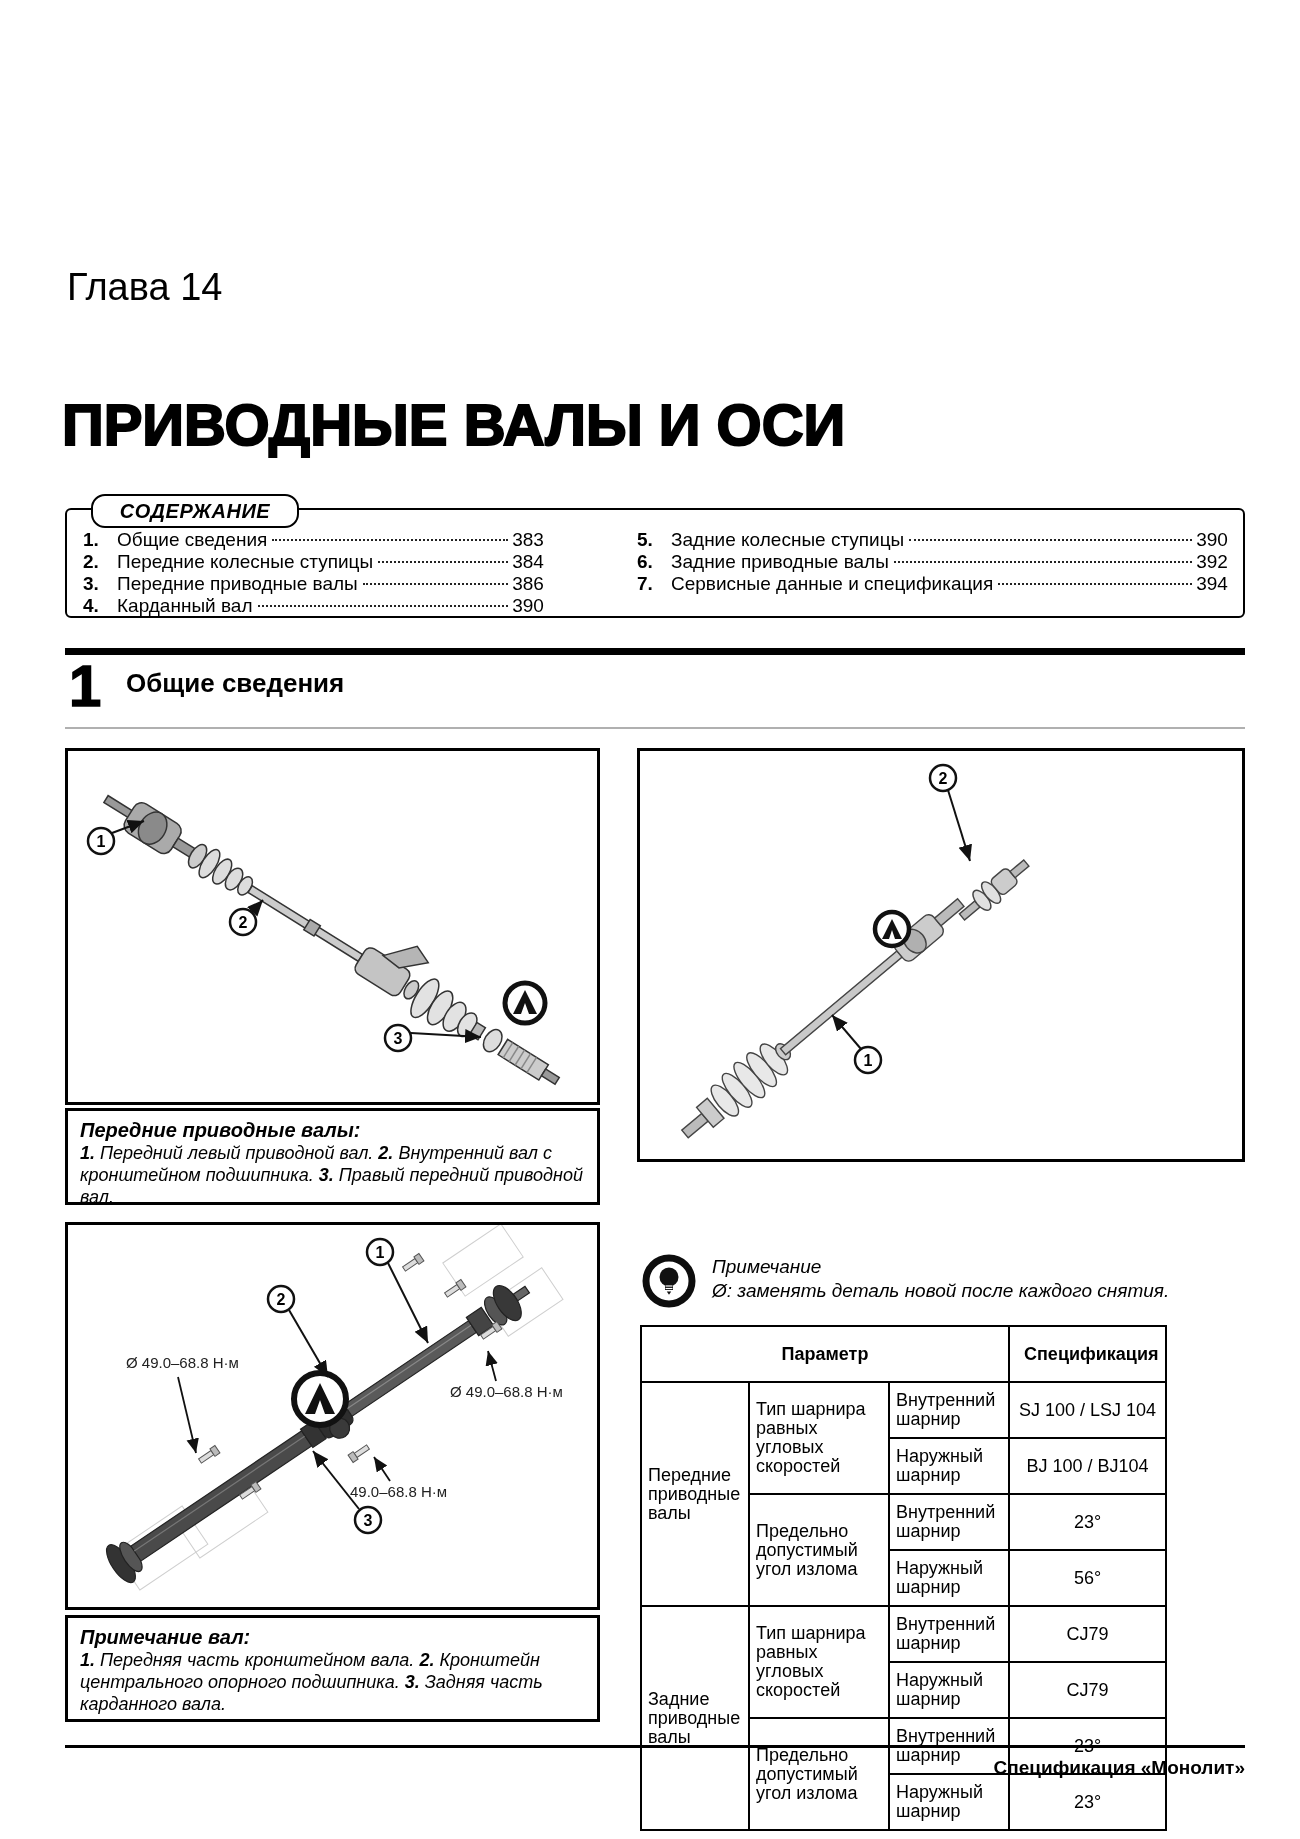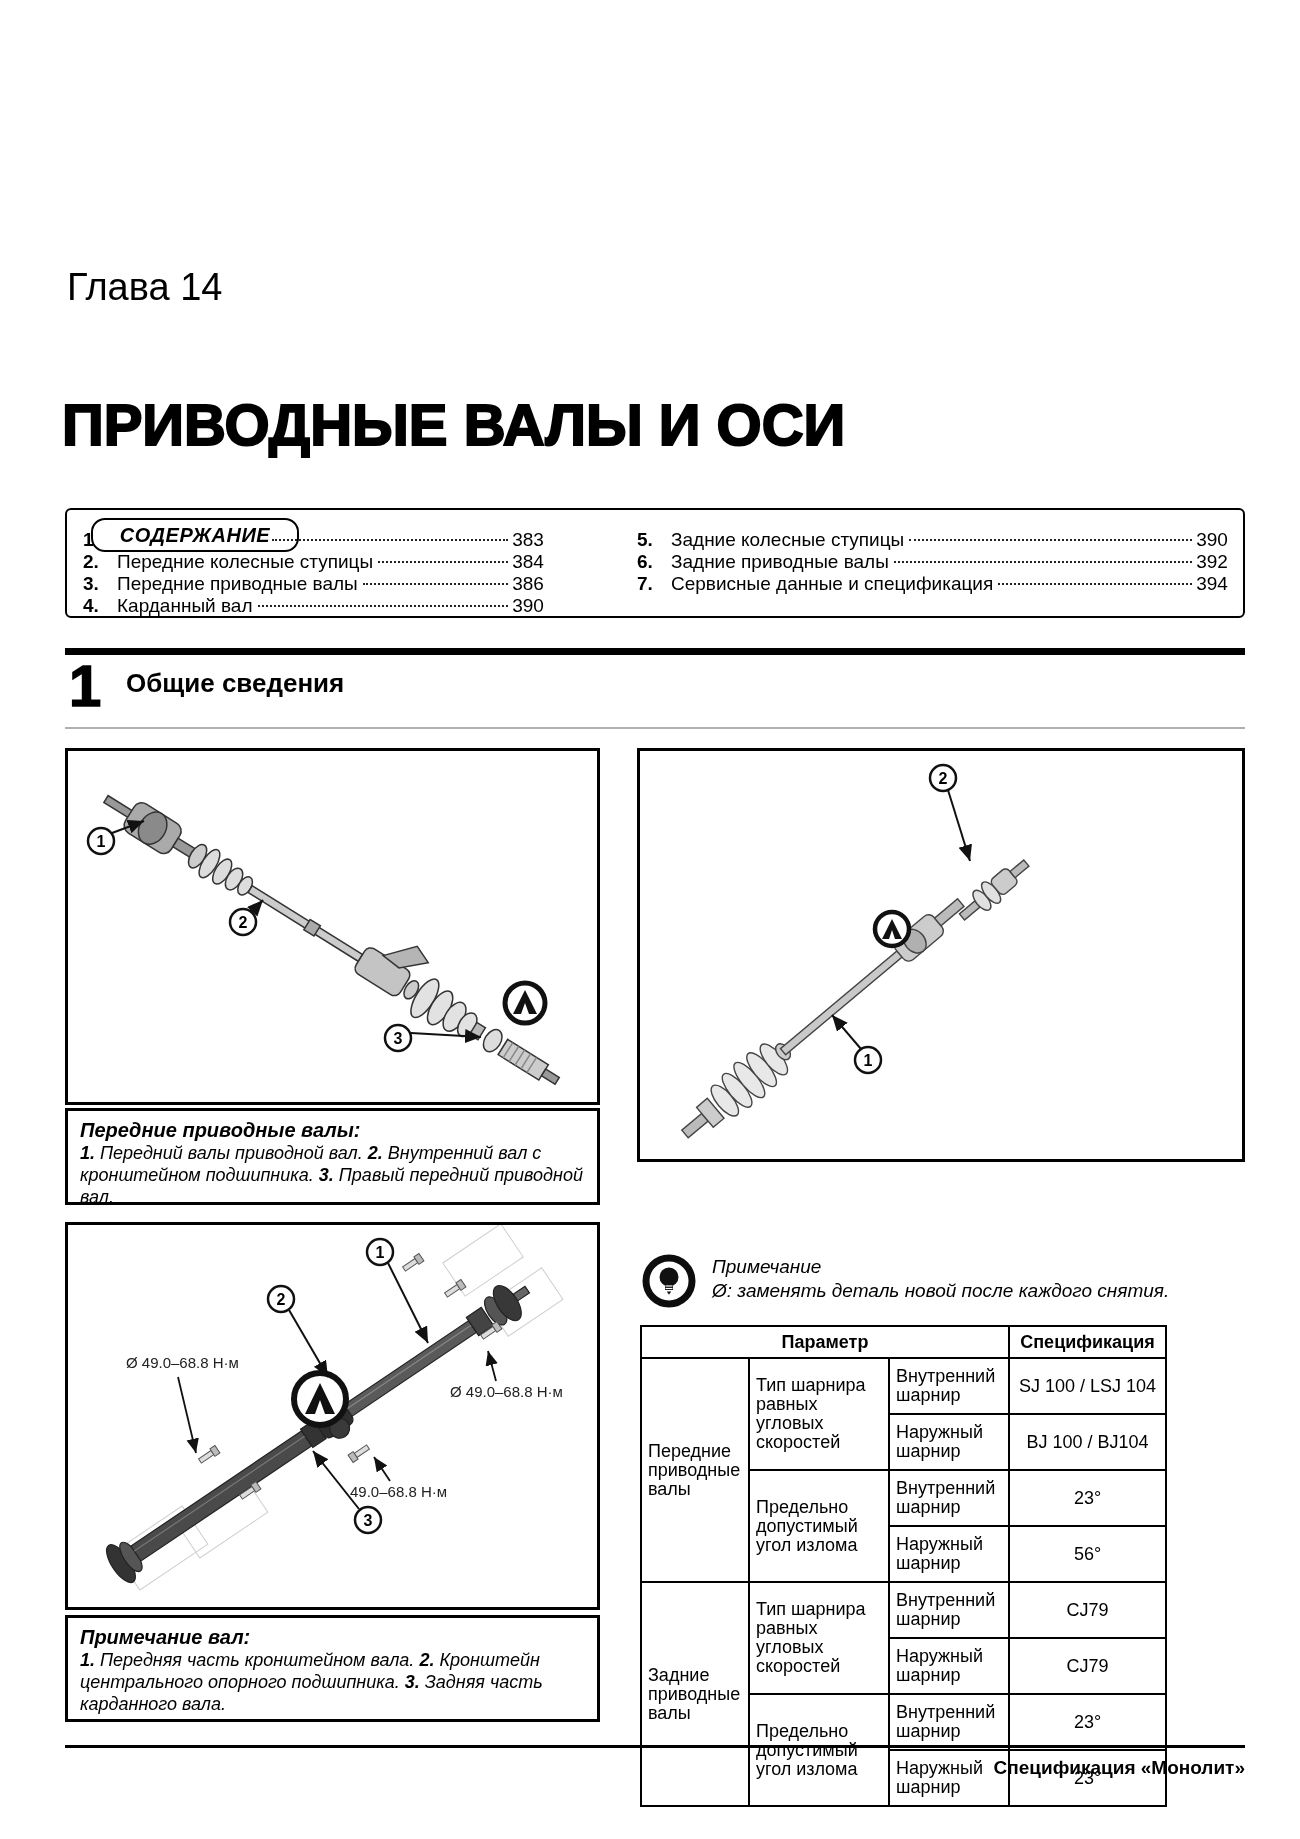--- a/index.html
+++ b/index.html
@@ -4,21 +4,21 @@
 <style>
   html,body{margin:0;padding:0;background:#fff;}
   body{font-family:"Liberation Sans",sans-serif;color:#000;}
   .page{position:relative;width:1300px;height:1839px;background:#fff;overflow:hidden;}
 
   .chapter-label{position:absolute;left:67px;top:266px;font-size:38px;line-height:42px;}
   .chapter-title{position:absolute;left:62px;top:392px;font-size:58px;line-height:66px;font-weight:bold;-webkit-text-stroke:2px #000;letter-spacing:0px;}
 
   
   .toc{position:absolute;left:65px;top:508px;width:1180px;height:110px;border:2px solid #000;border-radius:6px;box-sizing:border-box;}
-  .toc-tab{position:absolute;left:24px;top:-16px;width:204px;height:30px;border:2px solid #000;border-radius:14px;background:#fff;display:flex;align-items:center;justify-content:center;font-weight:bold;font-style:italic;font-size:20px;letter-spacing:.5px;margin-top:24px;}
+  .toc-tab{position:absolute;left:24px;top:-16px;width:204px;height:30px;border:2px solid #000;border-radius:14px;background:#fff;display:flex;align-items:center;justify-content:center;font-weight:bold;font-style:italic;font-size:20px;letter-spacing:.5px;}
   .toc-cols{display:flex;padding:19px 14px 0 16px;gap:92px;}
   .toc-col{display:flex;flex-direction:column;}
   .toc-col.first{width:462px;flex:none;}
   .toc-col.second{flex:1;}
   .toc-entry{display:flex;align-items:baseline;font-size:19px;height:22px;line-height:22px;}
   .toc-num{font-weight:bold;width:34px;flex:none;}
   .toc-label{white-space:nowrap;padding-right:2px;}
   .toc-dots{flex:1;border-bottom:2px dotted #222;margin:0 3px;transform:translateY(-5px);}
   .toc-page{text-align:center;min-width:34px;flex:none;}
 
@@ -42,21 +42,21 @@
   .caption-body b{font-weight:bold;}
 
   
   .note{position:absolute;left:640px;top:1252px;width:605px;display:flex;gap:14px;align-items:flex-start;}
   .note-text{font-style:italic;font-size:19px;line-height:24px;padding-top:3px;}
   .note-title{display:block;}
 
   
   #spec-table{position:absolute;left:640px;top:1325px;width:525px;border-collapse:collapse;table-layout:fixed;background:#fff;}
   #spec-table th,#spec-table td{border:2px solid #000;font-size:18px;line-height:19px;padding:5px 6px;vertical-align:middle;}
-  #spec-table th{font-size:18px;font-weight:bold;text-align:center;height:26px;padding:2px;}
+  #spec-table th{font-size:18px;font-weight:bold;text-align:center;height:26px;padding:14px;}
   #spec-table td{height:44px;}
   #spec-table td.c-spec{text-align:center;}
 
   
   .footer-rule{position:absolute;left:65px;top:1745px;width:1180px;height:3px;background:#000;}
   .footer-text{position:absolute;right:55px;top:1757px;font-size:19px;font-weight:bold;}
 
   svg text{font-family:"Liberation Sans",sans-serif;}
   .callout-num{font-size:16px;font-weight:bold;}
   .torque-label{font-size:15px;fill:#222;}
@@ -179,21 +179,21 @@
       <line x1="343" y1="282" x2="413" y2="286" stroke="#111" stroke-width="2" marker-end="url(#arwA)"></line>
       <g>
         <circle cx="330" cy="287" r="13" fill="#fff" stroke="#111" stroke-width="2.5"></circle>
         <text class="callout-num" x="330" y="293" text-anchor="middle">3</text>
       </g>
     </svg>
   </div>
 
   <div class="caption" id="caption-front">
     <div class="caption-title">Передние приводные валы:</div>
-    <div class="caption-body"><b>1.</b><span> Передний валы приводной вал. </span><b>2.</b><span> Внутренний вал с кронштейном подшипника. </span><b>3.</b><span> Правый передний приводной вал.</span></div>
+    <div class="caption-body"><b>1.</b><span> Передний левый приводной вал. </span><b>2.</b><span> Внутренний вал с кронштейном подшипника. </span><b>3.</b><span> Правый передний приводной вал.</span></div>
   </div>
 
   <div class="panel" id="panel-cardan">
     <svg width="529" height="382" viewBox="0 0 529 382">
       <defs>
         <marker id="arwB" markerWidth="9" markerHeight="8" refX="8" refY="3.5" orient="auto">
             <path d="M0,0 L8,3.5 L0,7 Z" fill="#111"></path>
           </marker>
       </defs>
       <g stroke="#cfcfcf" fill="none">

